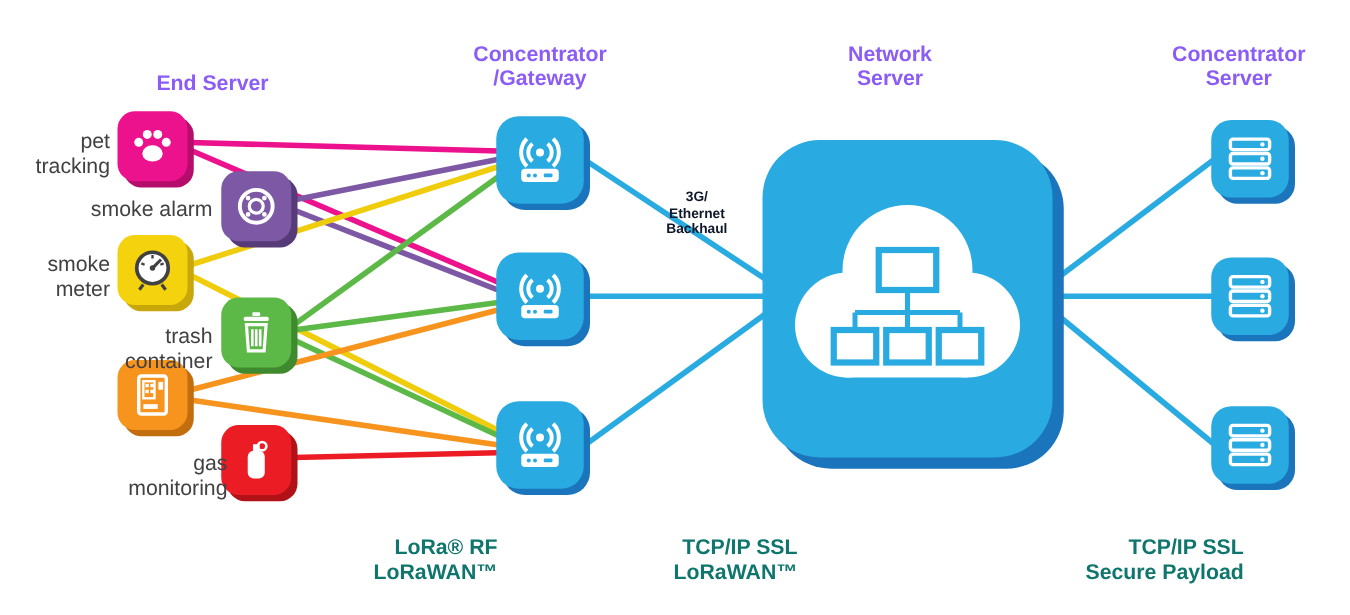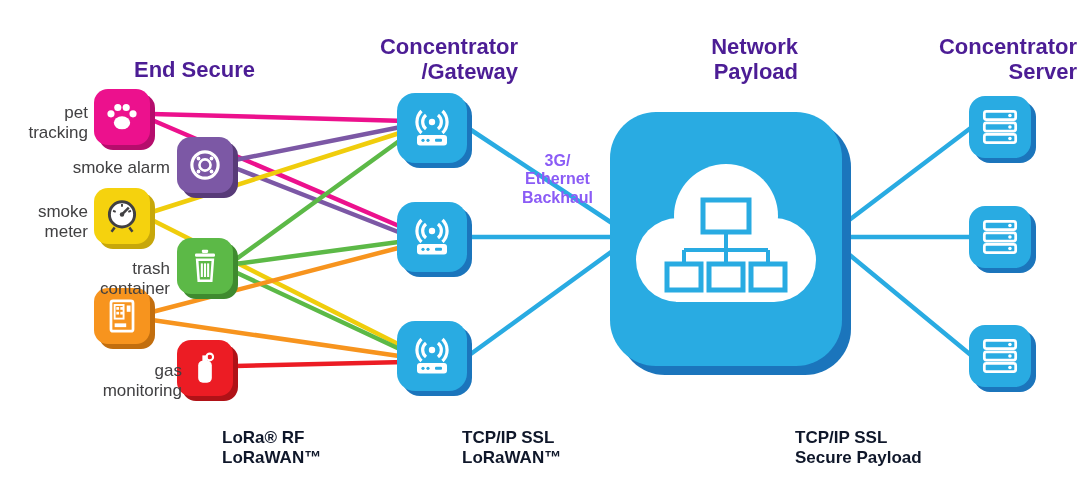--- a/index.html
+++ b/index.html
@@ -2,34 +2,34 @@
 <html><head>
 <meta charset="utf-8">
 <style>
   html,body{margin:0;padding:0;background:#fff;}
   .stage{
     position:relative;width:1080px;height:492px;background:#fff;overflow:hidden;
     font-family:"Liberation Sans",sans-serif;
   }
   #lines-svg{position:absolute;left:0;top:0;z-index:1;pointer-events:none;}
   .hdr{
-    position:absolute;z-index:3;font-weight:bold;font-size:22px;color:#4c1d95;
-    text-align:right;white-space:pre-line;line-height:1.14;
+    position:absolute;z-index:3;font-weight:bold;font-size:17px;color:#8b5cf6;
+    text-align:center;white-space:pre-line;line-height:1.14;
   }
   .node-label{
     position:absolute;z-index:3;font-size:17px;color:#414042;
     text-align:right;white-space:pre-line;line-height:1.18;
   }
   .backhaul{
-    position:absolute;z-index:3;font-weight:bold;font-size:16px;color:#8b5cf6;
+    position:absolute;z-index:3;font-weight:bold;font-size:11px;color:#0f172a;
     text-align:center;white-space:pre-line;line-height:1.15;
   }
   .bottom-label{
-    position:absolute;z-index:3;font-weight:bold;font-size:17px;color:#0f172a;
-    text-align:left;white-space:pre-line;line-height:1.2;
+    position:absolute;z-index:3;font-weight:bold;font-size:17px;color:#0f766e;
+    text-align:right;white-space:pre-line;line-height:1.2;
   }
   .icon-box{
     position:absolute;z-index:2;width:56px;height:56px;border-radius:14px;
     display:flex;align-items:center;justify-content:center;
   }
   .gw-box{width:70px;height:70px;border-radius:18px;}
   .app-box{width:62px;height:62px;border-radius:16px;}
   .net-box{
     position:absolute;z-index:2;left:610px;top:112px;width:232px;height:254px;
     border-radius:46px;display:flex;align-items:center;justify-content:center;
@@ -55,25 +55,25 @@
       <line x1="152" y1="320" x2="406" y2="357" stroke="#f7941e" stroke-width="4.5" stroke-linecap="round"></line>
       <line x1="235" y1="366" x2="406" y2="362" stroke="#ec1c24" stroke-width="4.5" stroke-linecap="round"></line>
       <line x1="468" y1="128" x2="618" y2="227" stroke="#29abe2" stroke-width="4.5" stroke-linecap="round"></line>
       <line x1="468" y1="237" x2="618" y2="237" stroke="#29abe2" stroke-width="4.5" stroke-linecap="round"></line>
       <line x1="468" y1="356" x2="618" y2="247" stroke="#29abe2" stroke-width="4.5" stroke-linecap="round"></line>
       <line x1="840" y1="227" x2="972" y2="127" stroke="#29abe2" stroke-width="4.5" stroke-linecap="round"></line>
       <line x1="840" y1="237" x2="972" y2="237" stroke="#29abe2" stroke-width="4.5" stroke-linecap="round"></line>
       <line x1="840" y1="247" x2="972" y2="356" stroke="#29abe2" stroke-width="4.5" stroke-linecap="round"></line>
     </svg>
 
-  <div class="hdr" style="left:85px;top:57px;width:170px">End Secure</div>
+  <div class="hdr" style="left:85px;top:57px;width:170px">End Server</div>
   <div class="hdr" style="left:346px;top:34px;width:172px">Concentrator
 /Gateway</div>
   <div class="hdr" style="left:626px;top:34px;width:172px">Network
-Payload</div>
+Server</div>
   <div class="hdr" style="left:905px;top:34px;width:172px">Concentrator
 Server</div>
 
   <div class="node-label" style="left:8px;top:103px;width:80px">pet
 tracking</div>
   <div class="node-label" style="left:60px;top:158px;width:110px">smoke alarm</div>
   <div class="node-label" style="left:8px;top:202px;width:80px">smoke
 meter</div>
   <div class="node-label" style="left:60px;top:259px;width:110px">trash container</div>
   <div class="node-label" style="left:72px;top:361px;width:110px">gas monitoring</div>

